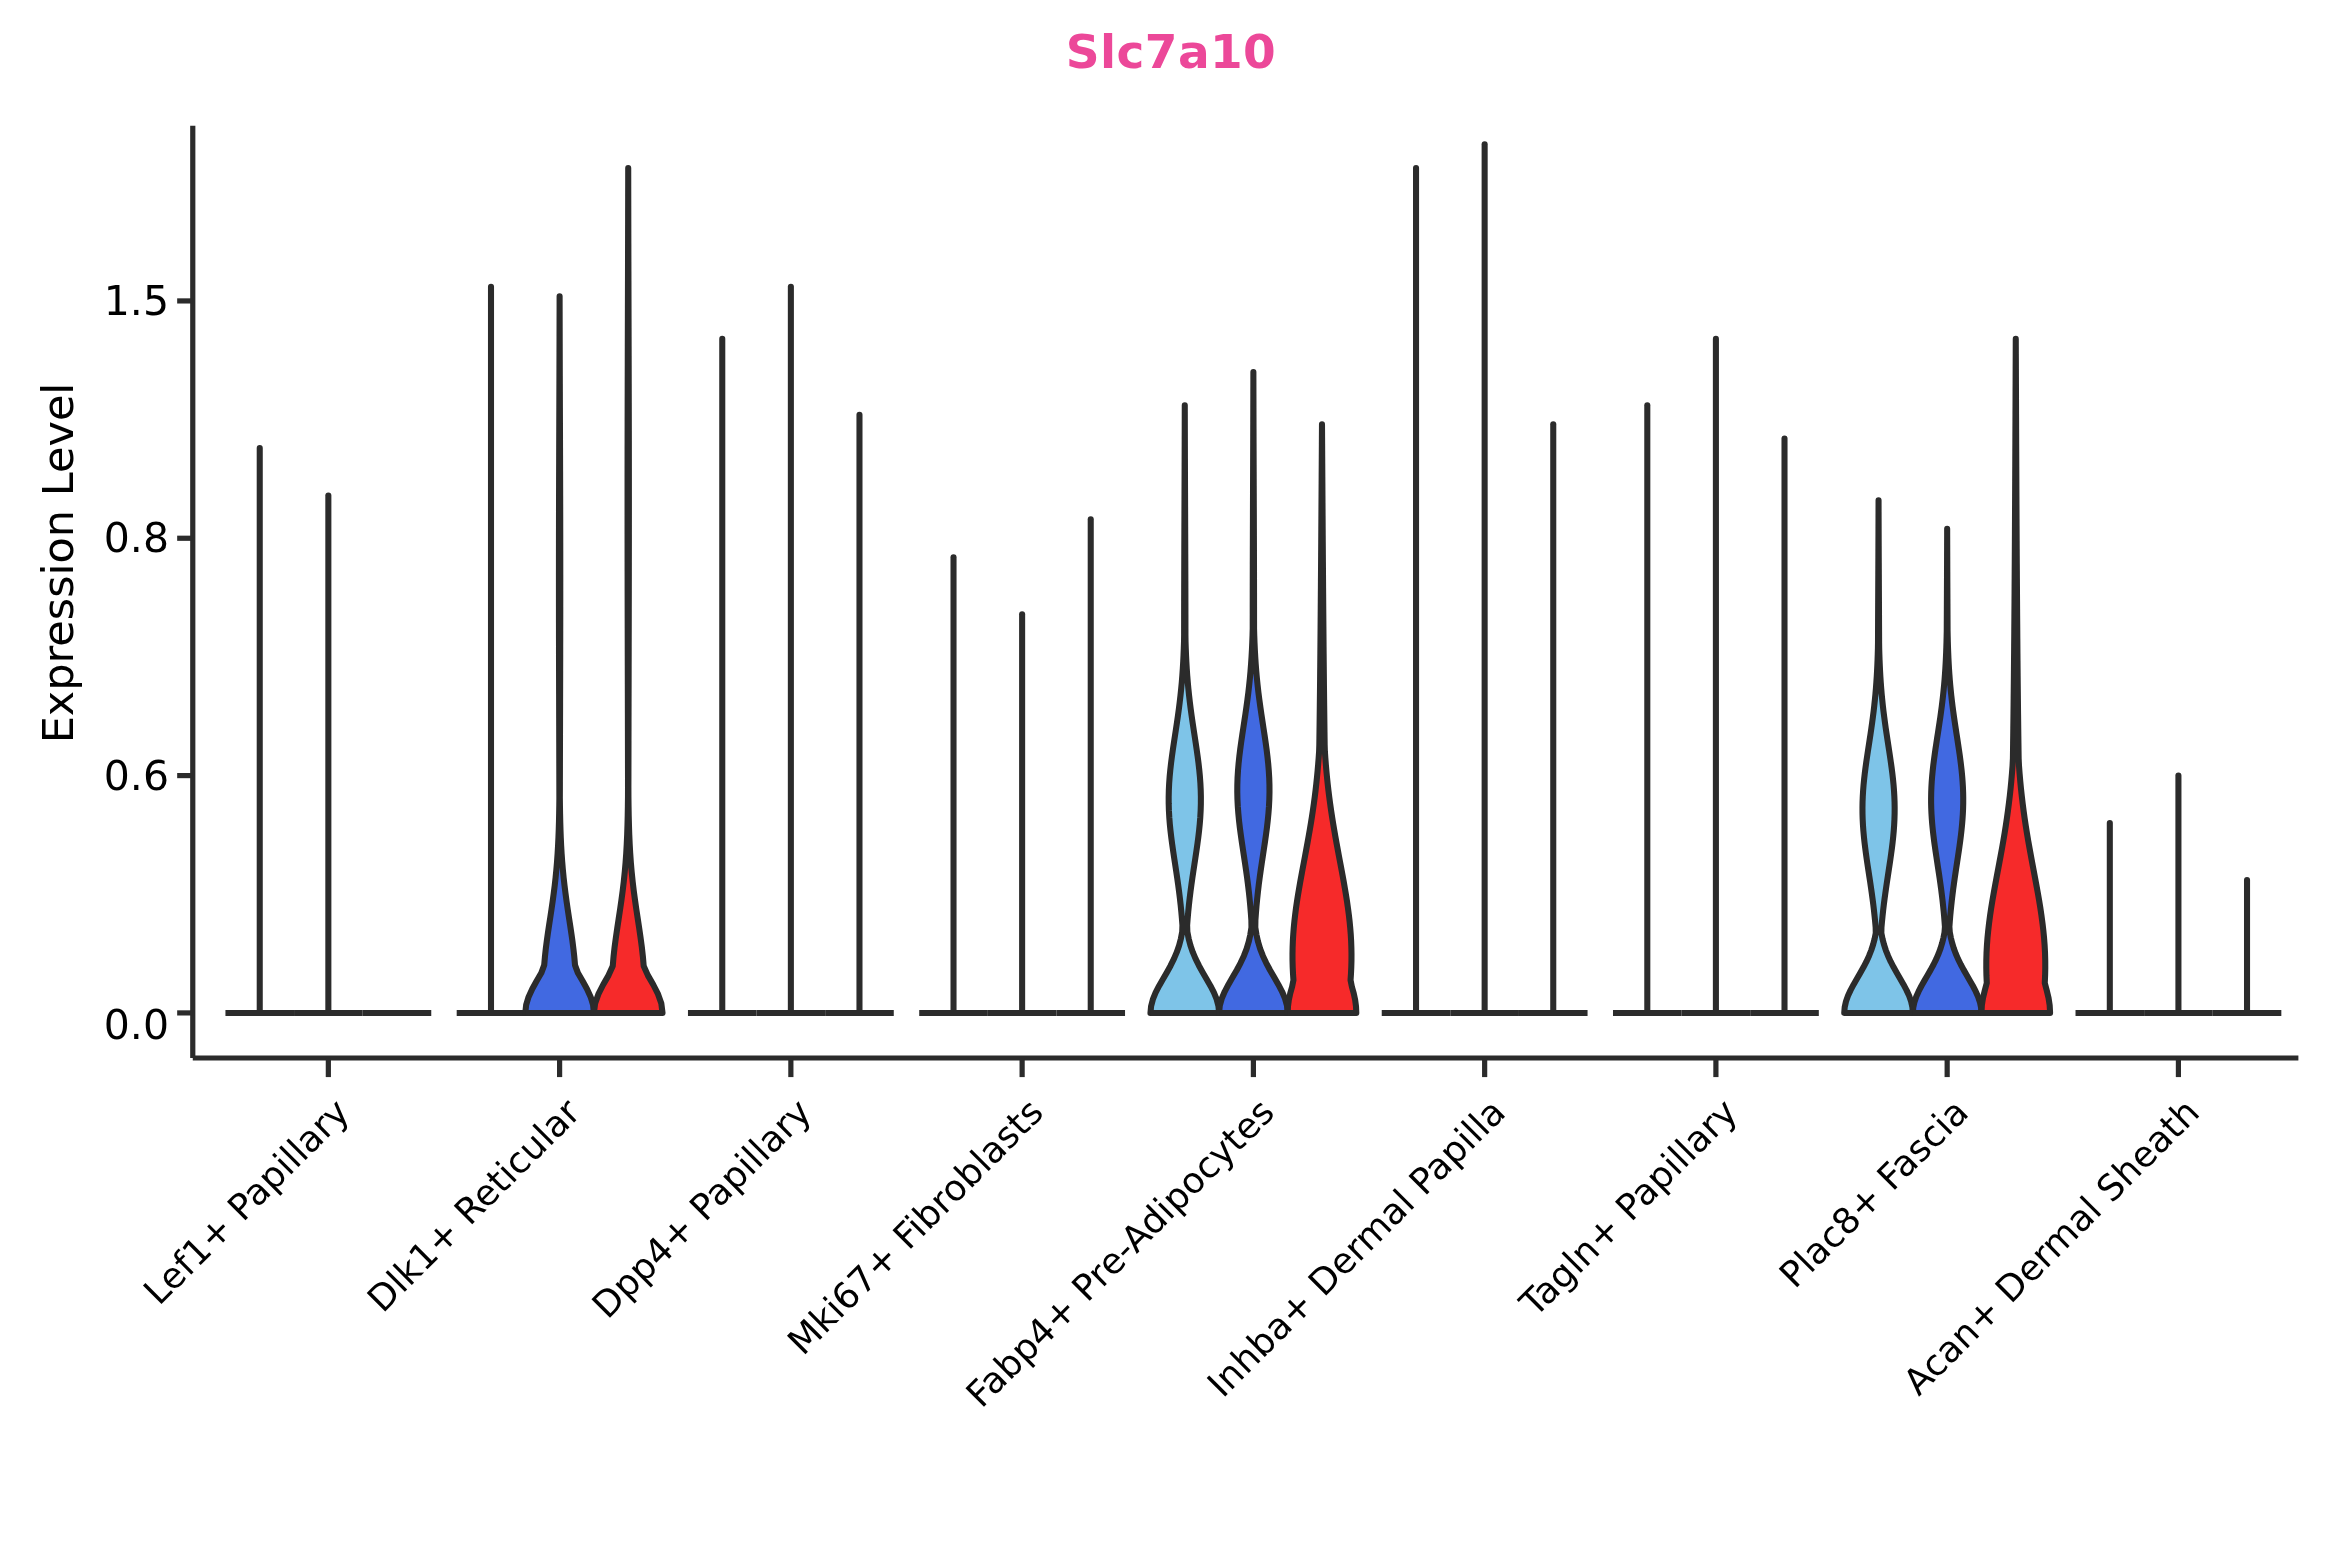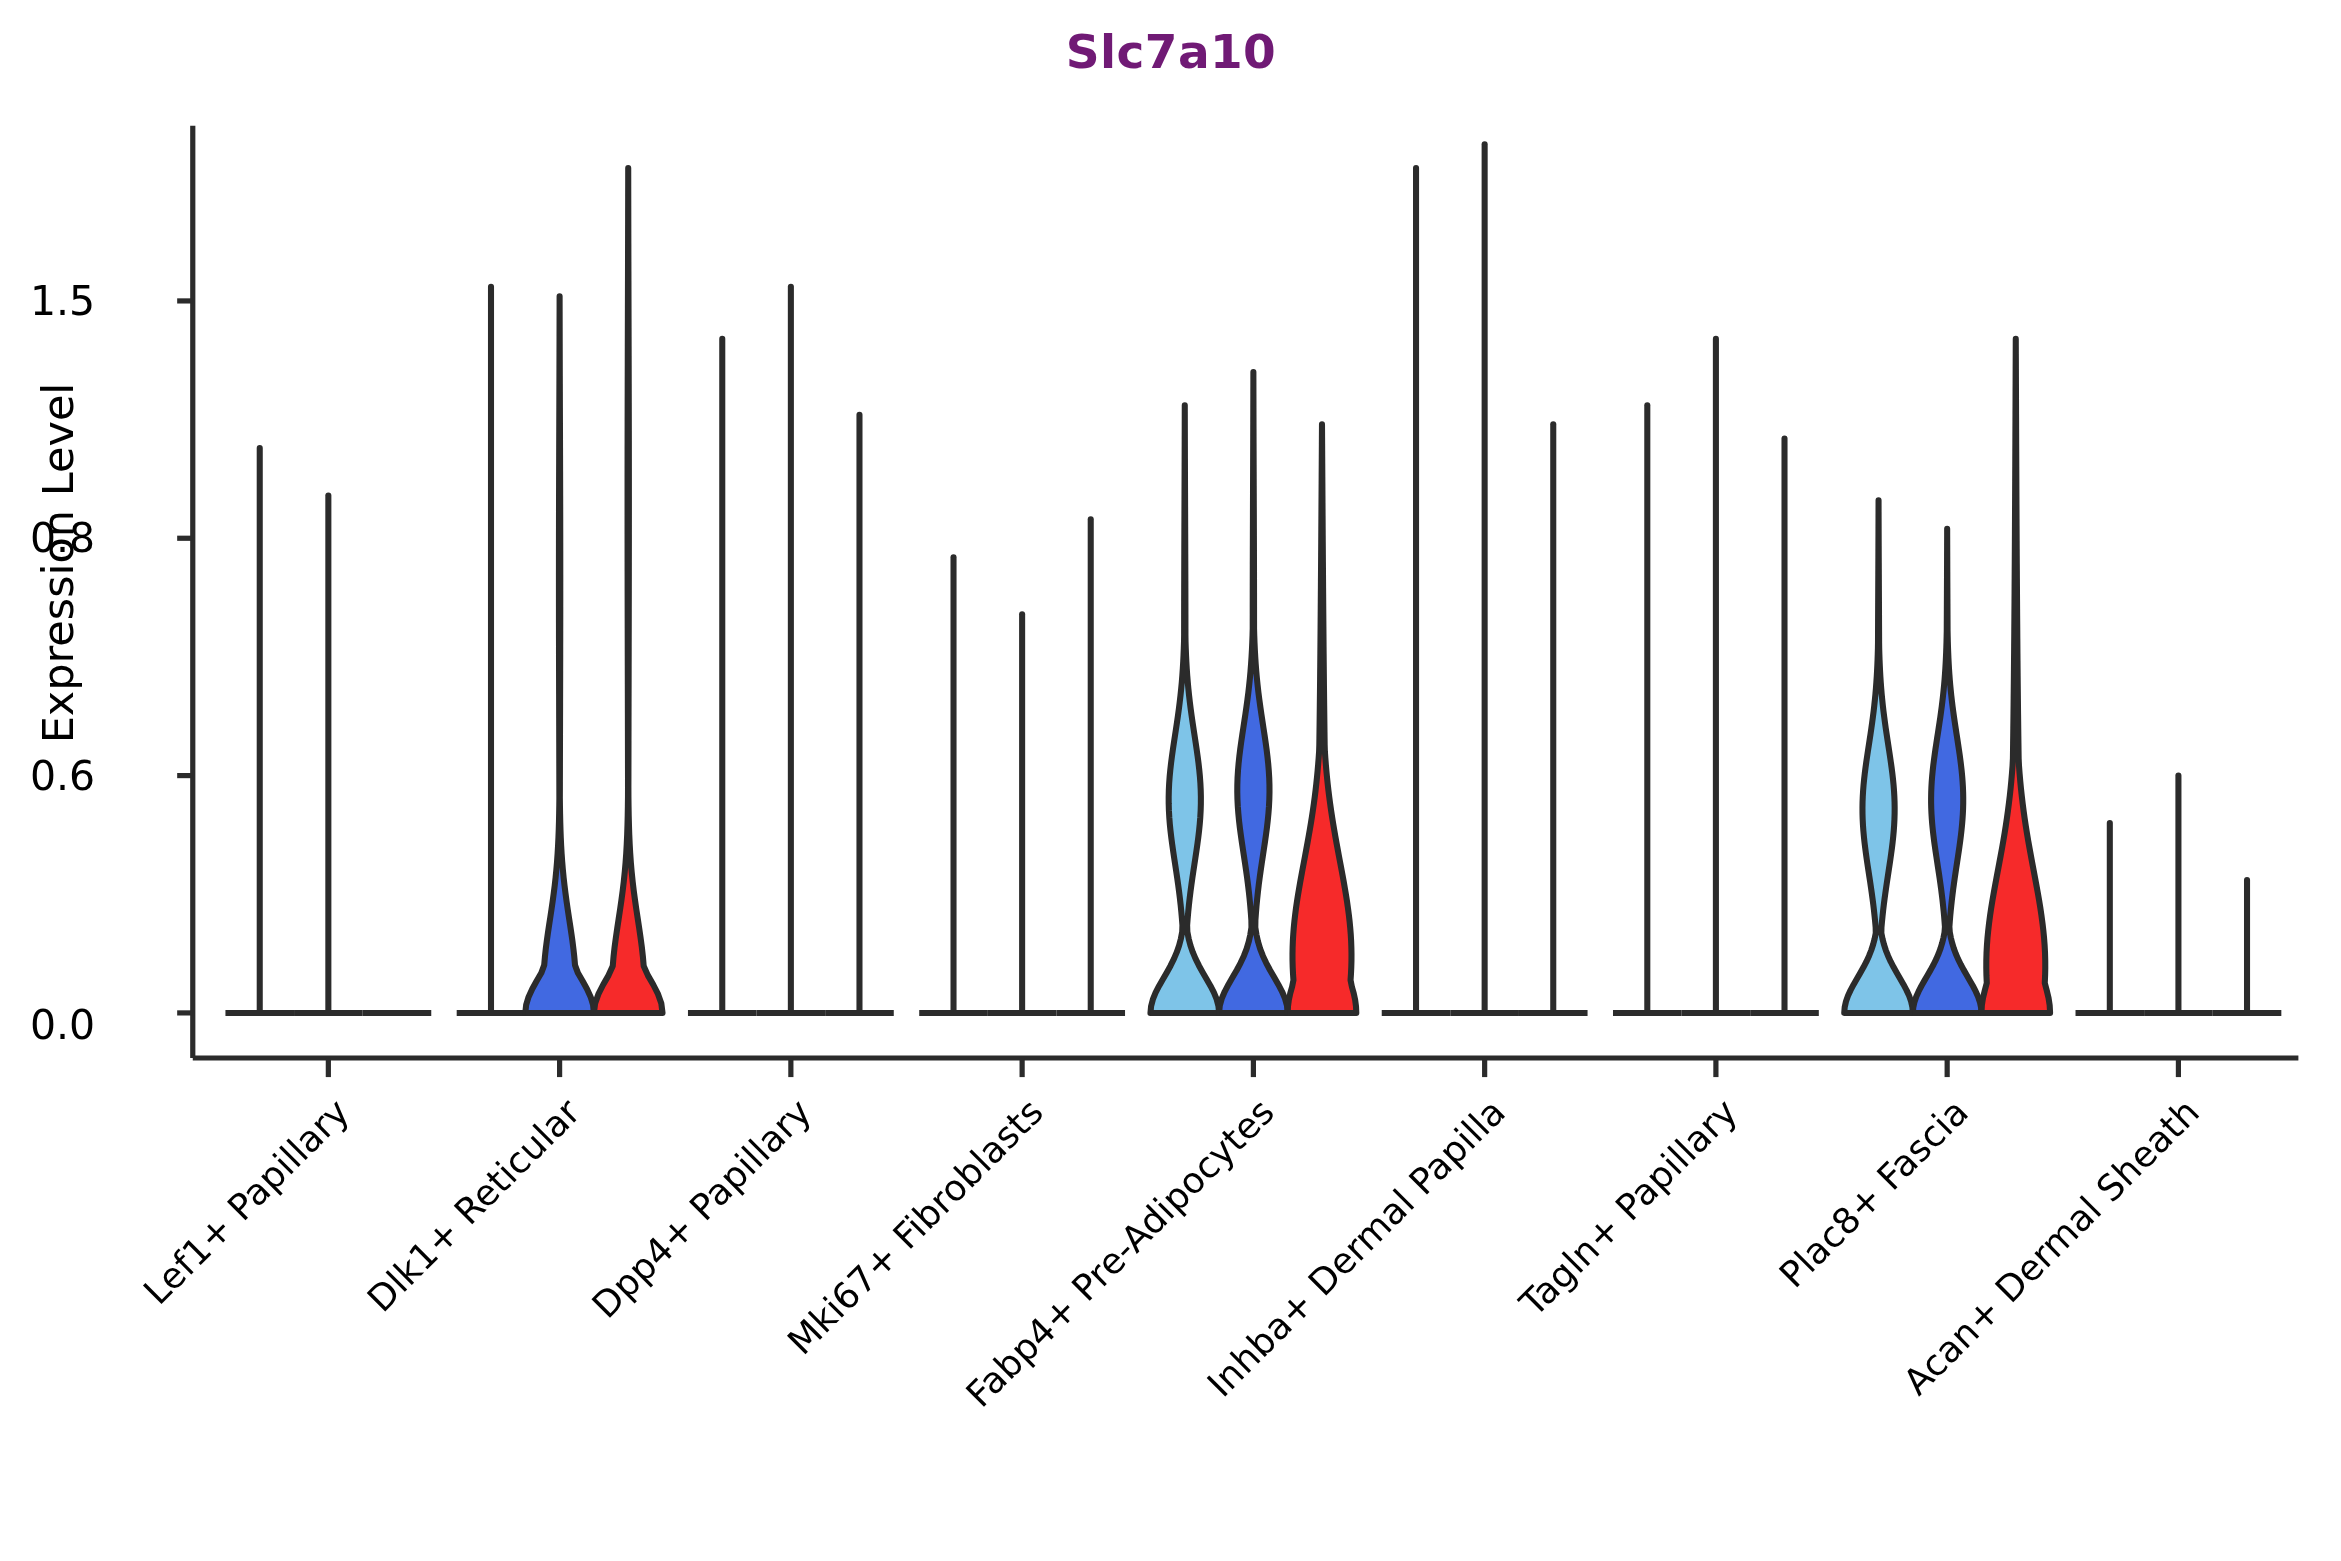--- a/index.html
+++ b/index.html
@@ -20,39 +20,40 @@
     background: #ffffff;
   }
   #plot-title {
     position: absolute;
     left: 0;
     top: 24px;
     width: 2342px;
     text-align: center;
     font-size: 47px;
     font-weight: bold;
-    color: #701a75;
+    color: #ec4899;
     letter-spacing: 0.4px;
   }
   #ylabel {
     position: absolute;
     left: -211px;
     top: 538px;
     width: 538px;
     text-align: center;
     transform: rotate(-90deg);
     transform-origin: center center;
     font-size: 43px;
     color: #000000;
     white-space: nowrap;
   }
   .ytick-label {
     position: absolute;
     right: 0;
     width: 139px;
+    text-align: right;
     font-size: 41px;
     color: #000000;
     transform: translateY(-50%);
   }
   #ytick-labels {
     position: absolute;
     left: 0px;
     top: 0px;
     width: 169px;
     height: 1561px;

